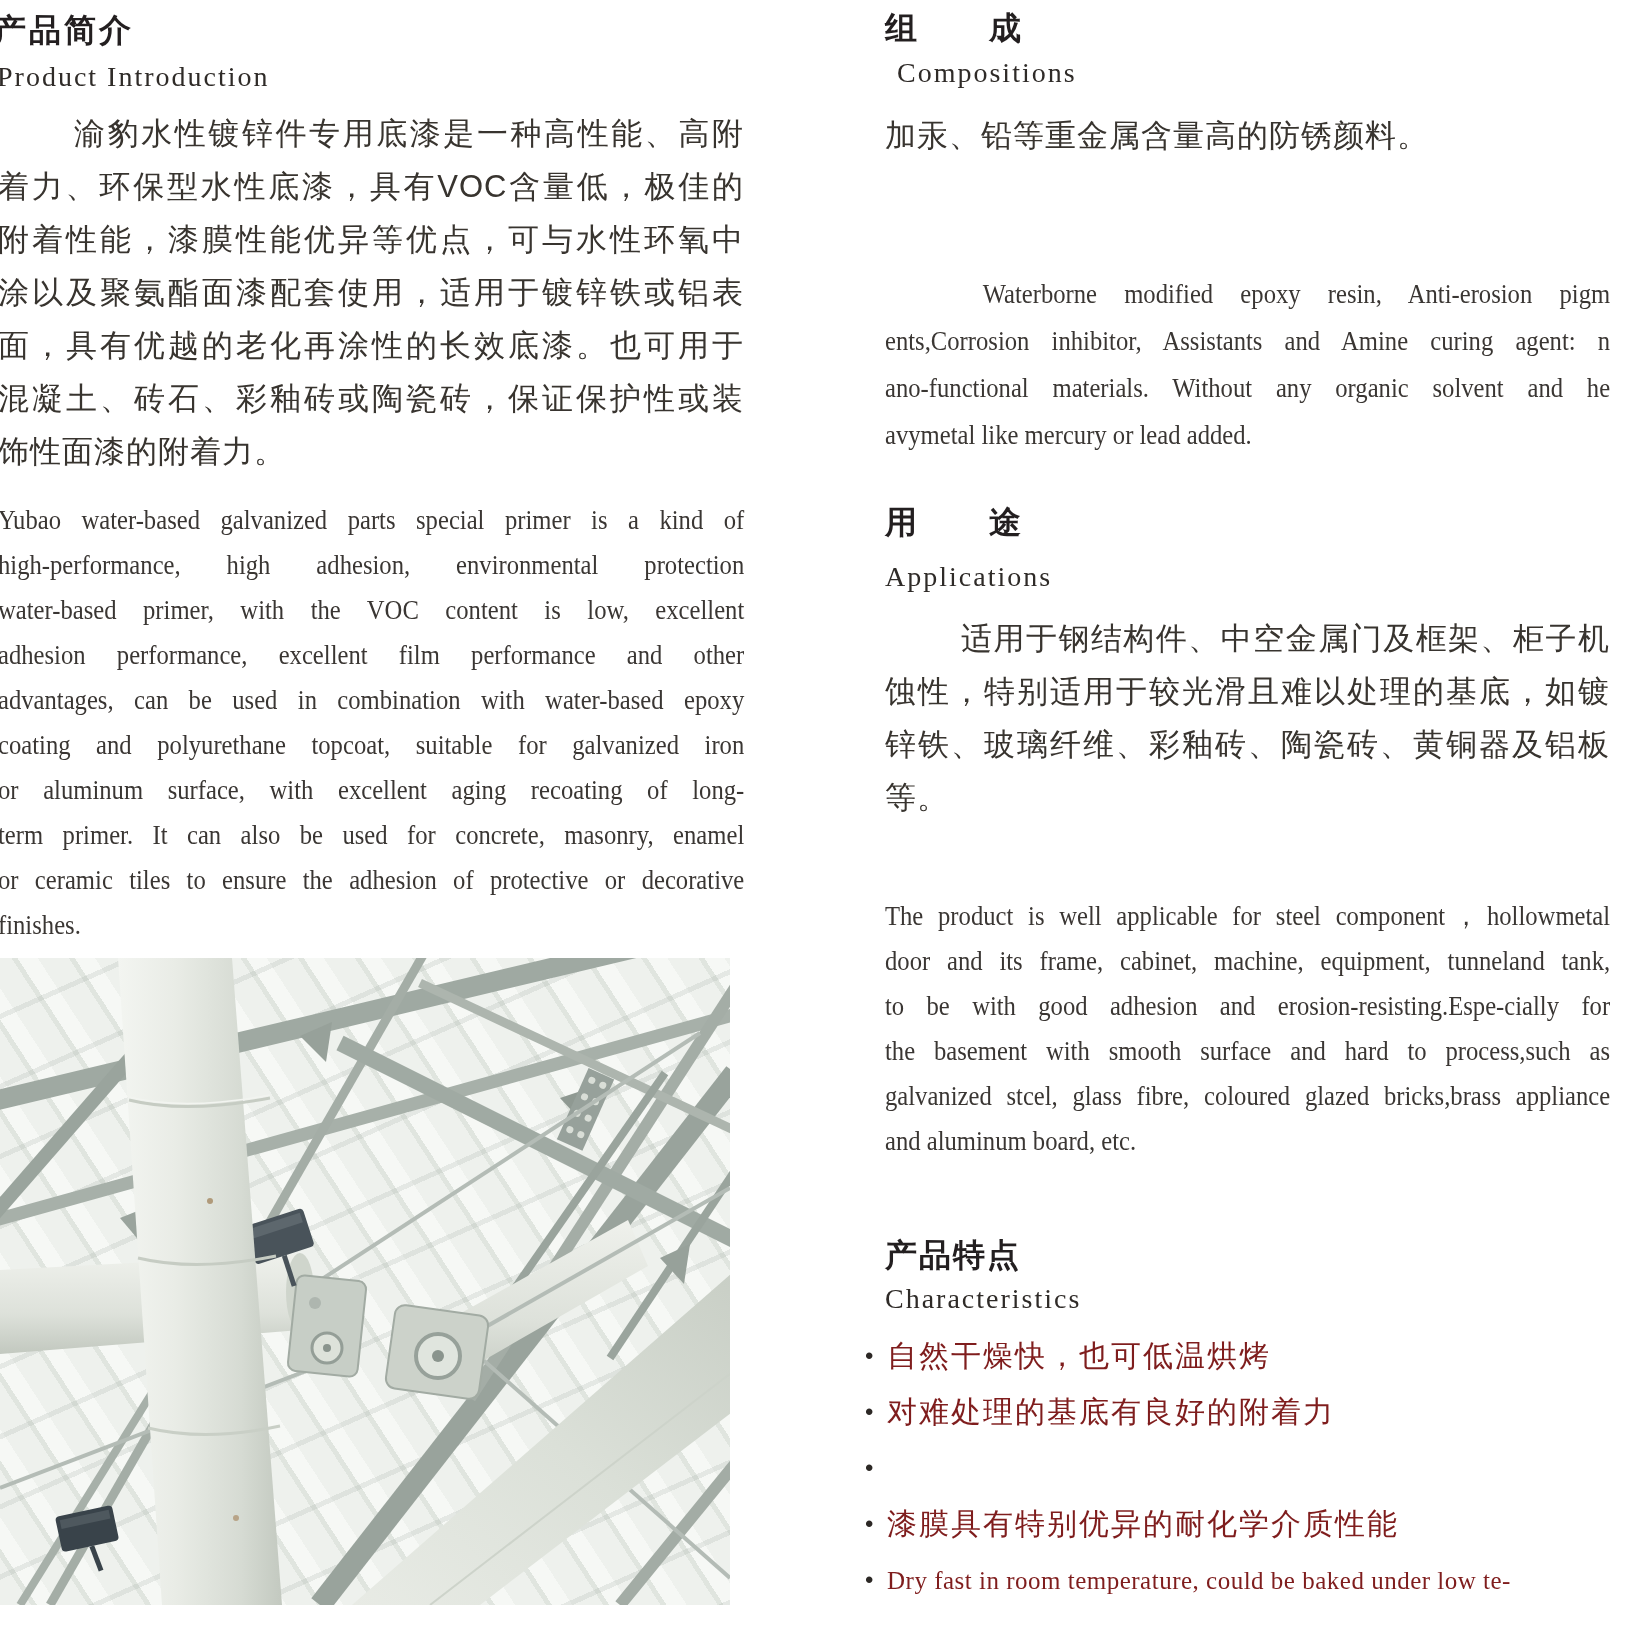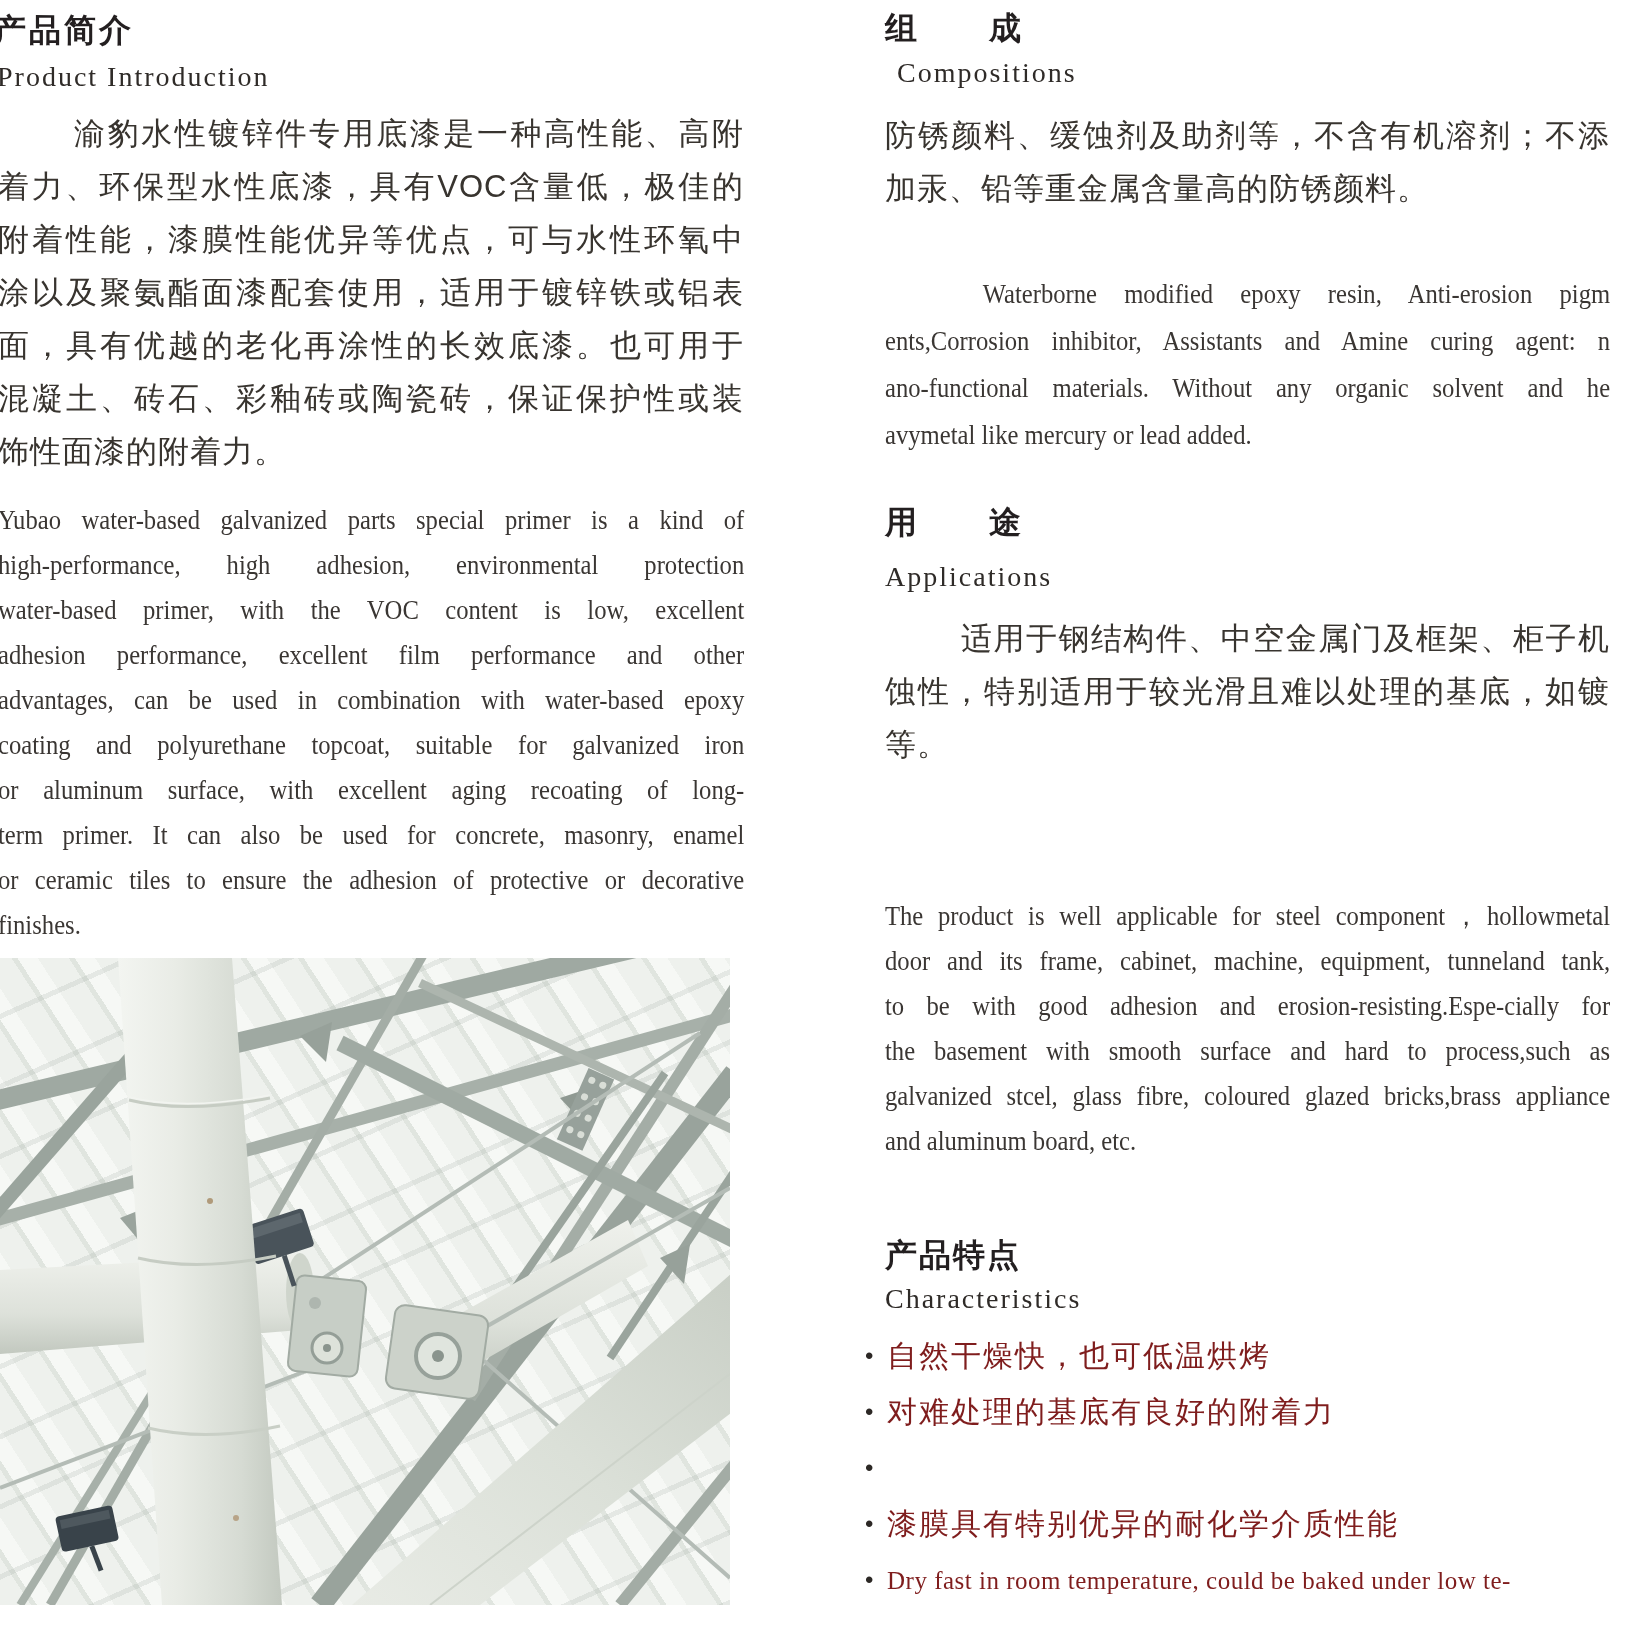--- a/index.html
+++ b/index.html
@@ -179,37 +179,37 @@
     </svg>
   </div>
 </div>
 
 <div class="abs" style="left:885px;top:0;width:725px;">
 
   <div>
     <div class="abs h-cn h-spread" style="left:0;top:8px;">组成</div>
     <div class="abs h-en" style="left:12px;top:56px;">Compositions</div>
     <div class="abs cnblock" style="left:0;top:109px;width:725px;">
-        <div class="ln">防锈颜料、缓蚀剂及助剂等，不含有机溶剂；不添</div>
         <div class="ln last">加汞、铅等重金属含量高的防锈颜料。</div>
       </div>
     <div class="abs enblock lh47" style="left:0;top:270px;width:824px;">
         <div class="ln" style="text-indent: 111px;">Waterborne modified epoxy resin, Anti-erosion  pigm</div>
         <div class="ln">ents,Corrosion inhibitor, Assistants and Amine curing agent: n</div>
         <div class="ln">ano-functional materials. Without any organic solvent and he</div>
         <div class="ln last">avymetal like mercury or lead added.</div>
       </div>
   </div>
 
   <div>
     <div class="abs h-cn h-spread" style="left:0;top:502px;">用途</div>
     <div class="abs h-en" style="left:0;top:560px;">Applications</div>
     <div class="abs cnblock" style="left:0;top:612px;width:725px;">
         <div class="ln" style="text-indent: 76px;">适用于钢结构件、中空金属门及框架、柜子机</div>
         <div class="ln">蚀性，特别适用于较光滑且难以处理的基底，如镀</div>
+        <div class="ln">锌铁、玻璃纤维、彩釉砖、陶瓷砖、黄铜器及铝板</div>
         <div class="ln last">等。</div>
       </div>
     <div class="abs enblock" style="left:0;top:893px;width:824px;">
         <div class="ln">The product is well applicable for steel component，hollowmetal</div>
         <div class="ln">door and its frame, cabinet, machine, equipment, tunneland tank,</div>
         <div class="ln">to be with good adhesion and erosion-resisting.Espe-cially for</div>
         <div class="ln">the basement with smooth surface and hard to process,such as</div>
         <div class="ln">galvanized stcel, glass fibre, coloured glazed bricks,brass appliance</div>
         <div class="ln last">and aluminum board, etc.</div>
       </div>

